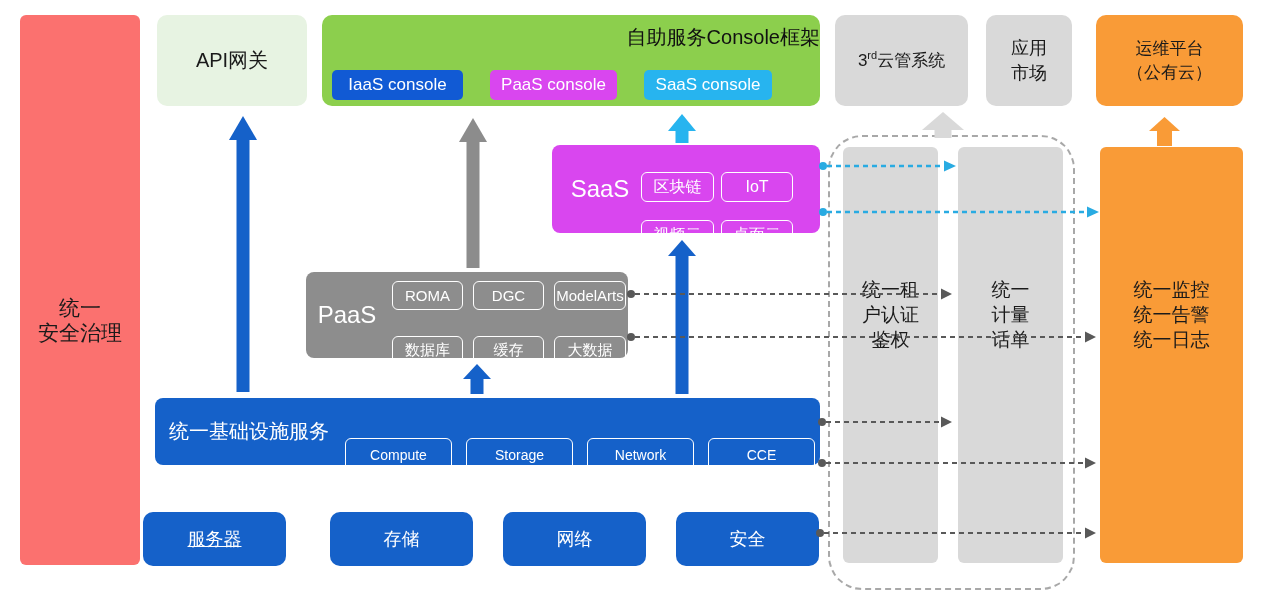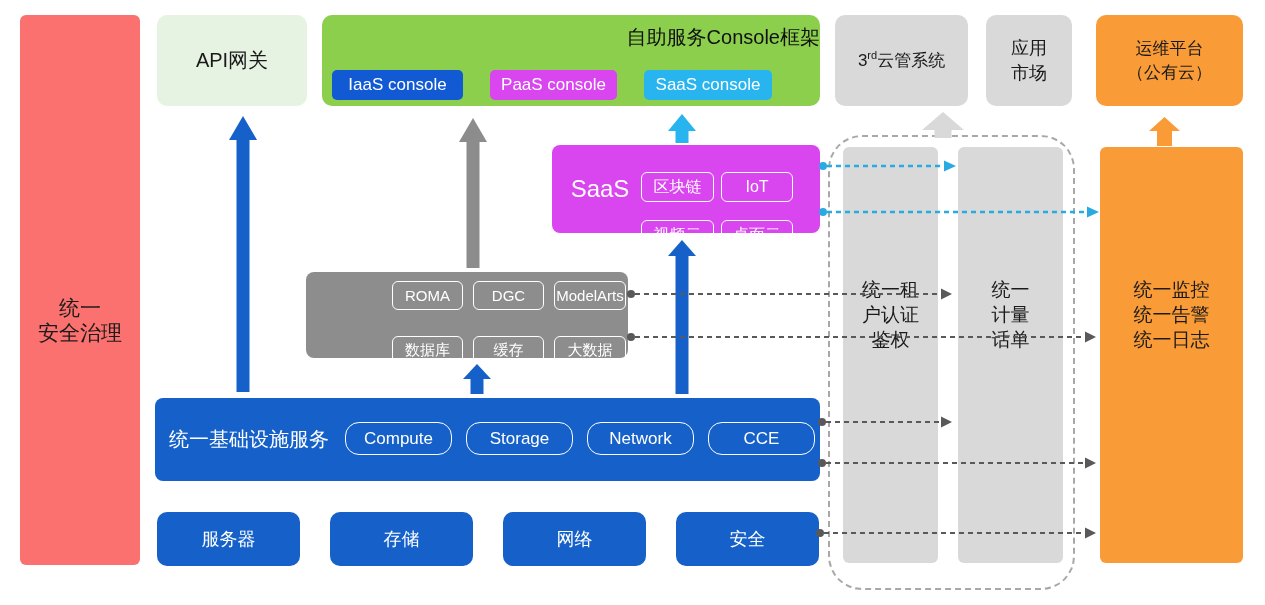--- a/index.html
+++ b/index.html
@@ -21,24 +21,24 @@
   .market-box{left:986px;top:15px;width:86px;height:91px;background:#d9d9d9;border-radius:10px;color:#1a1a1a;font-size:18px;line-height:25px;text-align:center;}
   .ops-box{left:1096px;top:15px;width:147px;height:91px;background:#f99b37;border-radius:10px;color:#1a1a1a;font-size:17px;line-height:24px;text-align:center;}
   .saas-box{left:552px;top:145px;width:268px;height:88px;background:#d946ef;border-radius:8px;}
   .saas-label{position:absolute;left:10px;top:0;height:100%;width:76px;display:flex;align-items:center;justify-content:center;color:#fff;font-size:24px;}
   .saas-chips{position:absolute;left:89px;top:27px;display:grid;grid-template-columns:73px 72px;gap:18px 7px;}
   .mini-chip{height:30px;border:1.5px solid #fff;border-radius:6px;color:#fff;font-size:16px;display:flex;align-items:center;justify-content:center;box-sizing:border-box;}
   .paas-box{left:306px;top:272px;width:322px;height:86px;background:#8d8d8d;border-radius:8px;}
   .paas-label{position:absolute;left:12px;top:0;height:100%;width:58px;display:flex;align-items:center;justify-content:center;color:#fff;font-size:24px;}
   .paas-chips{position:absolute;left:86px;top:9px;display:grid;grid-template-columns:71px 71px 72px;gap:26px 10px;}
   .paas-chips .mini-chip{height:29px;font-size:15px;}
-  .infra-box{left:155px;top:398px;width:665px;height:83px;background:#1561c9;border-radius:8px;}
+  .infra-box{left:155px;top:398px;width:665px;height:67px;background:#1561c9;border-radius:8px;}
   .infra-label{position:absolute;left:14px;top:0;height:100%;display:flex;align-items:center;color:#fff;font-size:20px;padding-bottom:8px;}
   .infra-chips{position:absolute;left:190px;top:24px;display:flex;gap:14px;}
-  .infra-chips .mini-chip{width:107px;height:33px;font-size:17px;border-radius:14px;}
+  .infra-chips .mini-chip{width:107px;height:33px;font-size:14px;border-radius:6px;margin-top:16px;}
   .bottom-box{top:512px;width:143px;height:54px;background:#1561c9;border-radius:10px;color:#fff;font-size:18px;}
   .dashed-rect{left:828px;top:135px;width:247px;height:455px;border:2.5px dashed #a8a8a8;border-radius:34px;background:transparent;}
   .vbar{top:147px;height:416px;background:#d9d9d9;border-radius:6px;color:#1a1a1a;font-size:19px;line-height:25px;text-align:center;display:flex;flex-direction:column;align-items:center;padding-top:130px;}
   .auth-bar{left:843px;width:95px;}
   .meter-bar{left:958px;width:105px;}
   .monitor-bar{left:1100px;width:143px;background:#f99b37;}
   svg.overlay{position:absolute;left:0;top:0;pointer-events:none;}
 </style>
 </head>
 <body>
@@ -81,41 +81,42 @@
     <div class="saas-label">SaaS</div>
     <div class="saas-chips">
       <div class="mini-chip">区块链</div>
       <div class="mini-chip">IoT</div>
       <div class="mini-chip">视频云</div>
       <div class="mini-chip">桌面云</div>
     </div>
   </div>
 
   <div class="abs paas-box">
+    <div class="paas-label">PaaS</div>
     <div class="paas-chips">
       <div class="mini-chip">ROMA</div>
       <div class="mini-chip">DGC</div>
       <div class="mini-chip">ModelArts</div>
       <div class="mini-chip">数据库</div>
       <div class="mini-chip">缓存</div>
       <div class="mini-chip">大数据</div>
     </div>
   </div>
 
   <div class="abs infra-box">
     <div class="infra-label">统一基础设施服务</div>
     <div class="infra-chips">
       <div class="mini-chip">Compute</div>
       <div class="mini-chip">Storage</div>
       <div class="mini-chip">Network</div>
       <div class="mini-chip">CCE</div>
     </div>
   </div>
 
-  <div class="abs ctr bottom-box" style="left:157px;">服务器</div>
+  <div class="abs ctr bottom-box" style="left:143px;text-decoration:underline;">服务器</div>
   <div class="abs ctr bottom-box" style="left:330px;">存储</div>
   <div class="abs ctr bottom-box" style="left:503px;">网络</div>
   <div class="abs ctr bottom-box" style="left:676px;">安全</div>
 
   <div class="abs dashed-rect"></div>
 
   <div class="abs vbar auth-bar">
     <span>统一租</span>
     <span>户认证</span>
     <span>鉴权</span>

